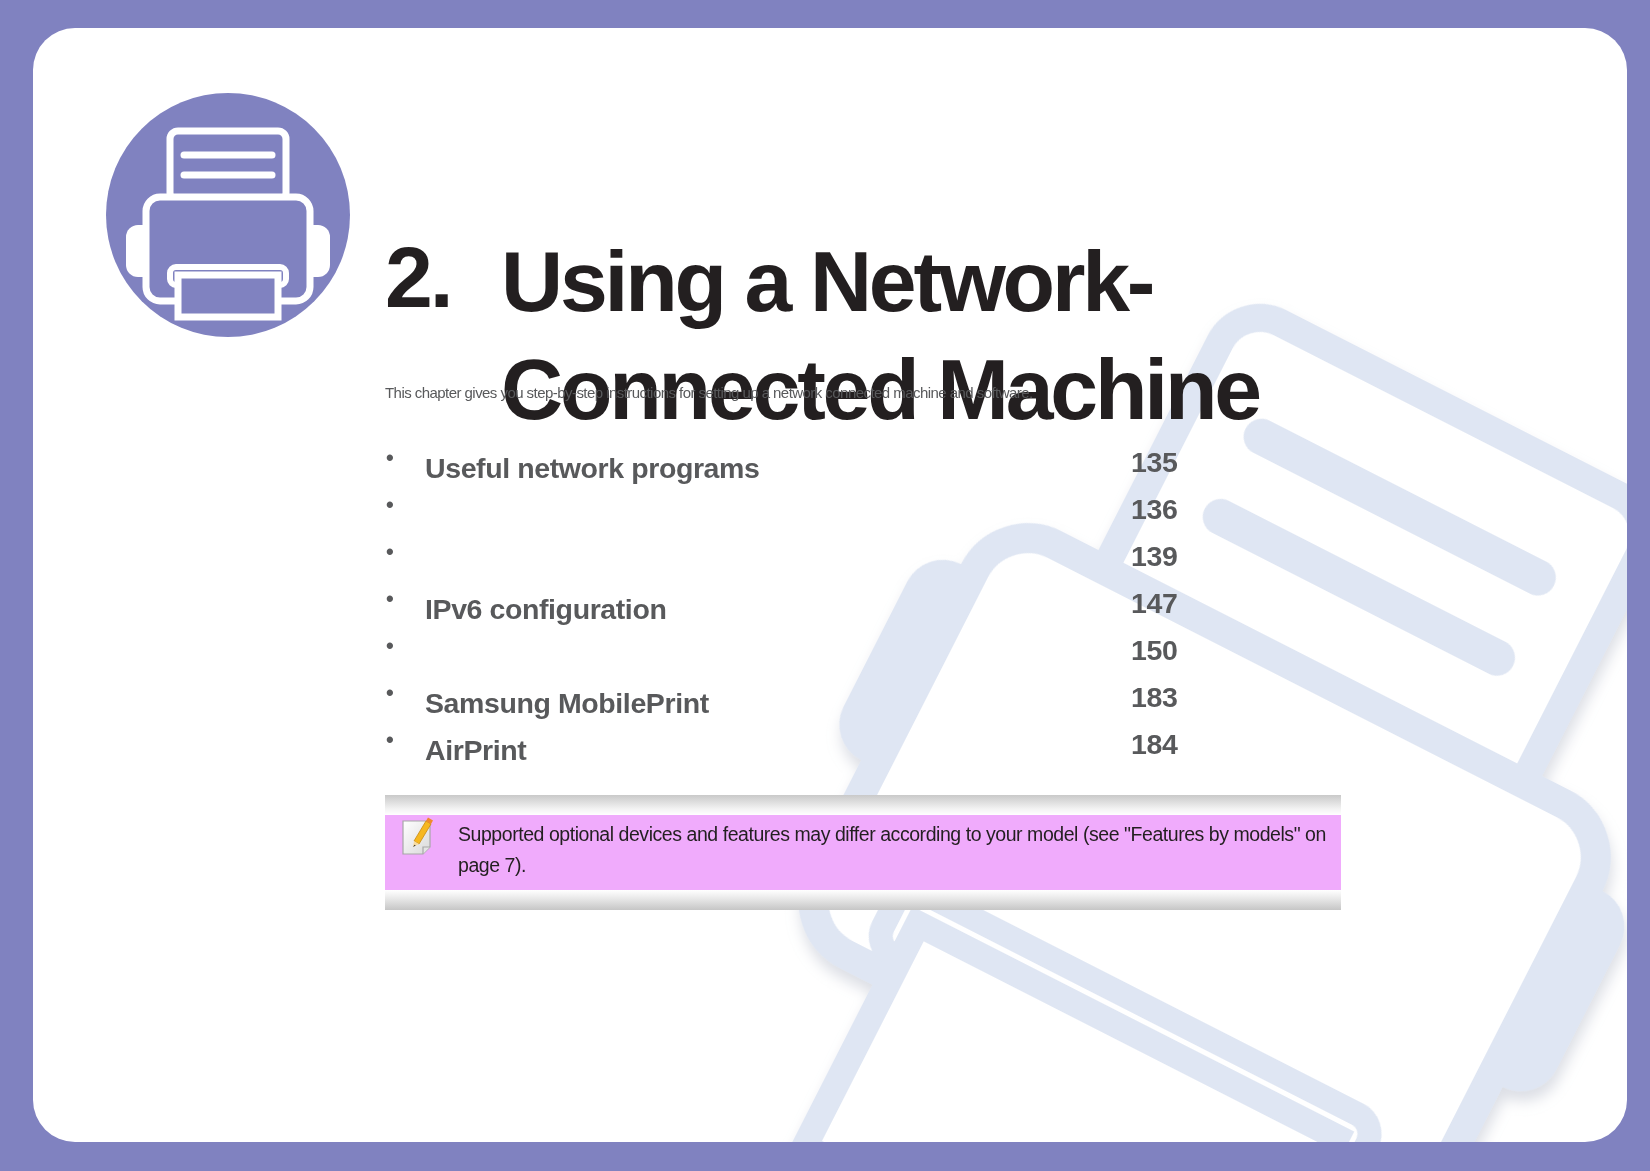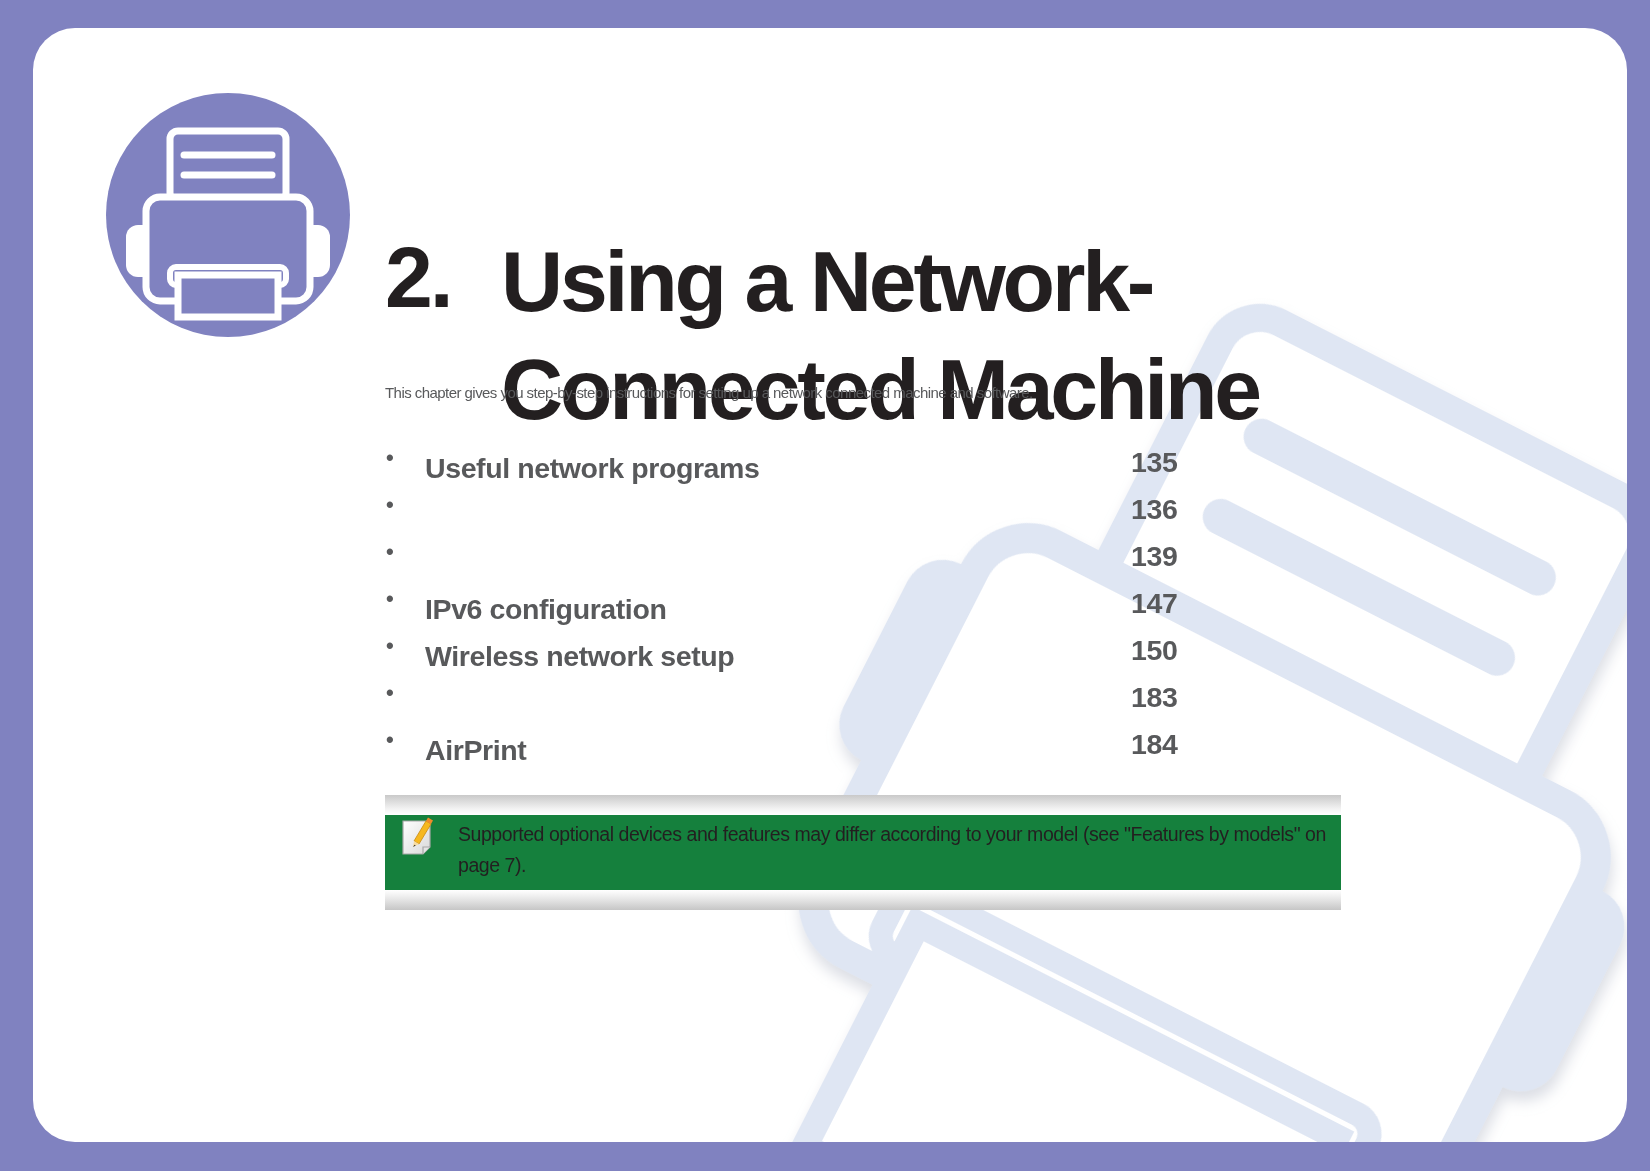--- a/index.html
+++ b/index.html
@@ -42,21 +42,21 @@
     font-weight:bold; font-size:28.5px; color:#58595b; letter-spacing:-0.4px;
     cursor:pointer;
   }
   .toc-row .bullet {
     position:absolute; left:1px; top:0; font-size:22px; color:#58595b;
   }
   .toc-row .label { position:absolute; left:40px; top:10px; white-space:nowrap; }
   .toc-row .page { position:absolute; left:746px; top:4px; }
   .note {
     position:absolute; left:385px; top:795px; width:956px; height:115px;
-    background:#15803d;
+    background:#f0abfc;
   }
   .note .bar-top {
     position:absolute; left:0; top:0; width:100%; height:20px;
     background:linear-gradient(#c9c9c9, #f3f3f3 70%, #ffffff);
   }
   .note .bar-bottom {
     position:absolute; left:0; bottom:0; width:100%; height:20px;
     background:linear-gradient(#ffffff, #eaeaea 40%, #c6c6c6);
   }
   .note .pencil { position:absolute; left:15px; top:20px; width:40px; height:42px; }
@@ -131,25 +131,25 @@
     <span class="bullet">•</span>
     <span class="page">139</span>
   </div>
   <div class="toc-row">
     <span class="bullet">•</span>
     <span class="label">IPv6 configuration</span>
     <span class="page">147</span>
   </div>
   <div class="toc-row">
     <span class="bullet">•</span>
-    <span class="label">Wireless network setup</span>
     <span class="page">150</span>
   </div>
   <div class="toc-row">
     <span class="bullet">•</span>
+    <span class="label">Samsung MobilePrint</span>
     <span class="page">183</span>
   </div>
   <div class="toc-row">
     <span class="bullet">•</span>
     <span class="label">AirPrint</span>
     <span class="page">184</span>
   </div>
 </div>
 
 <div class="note">

